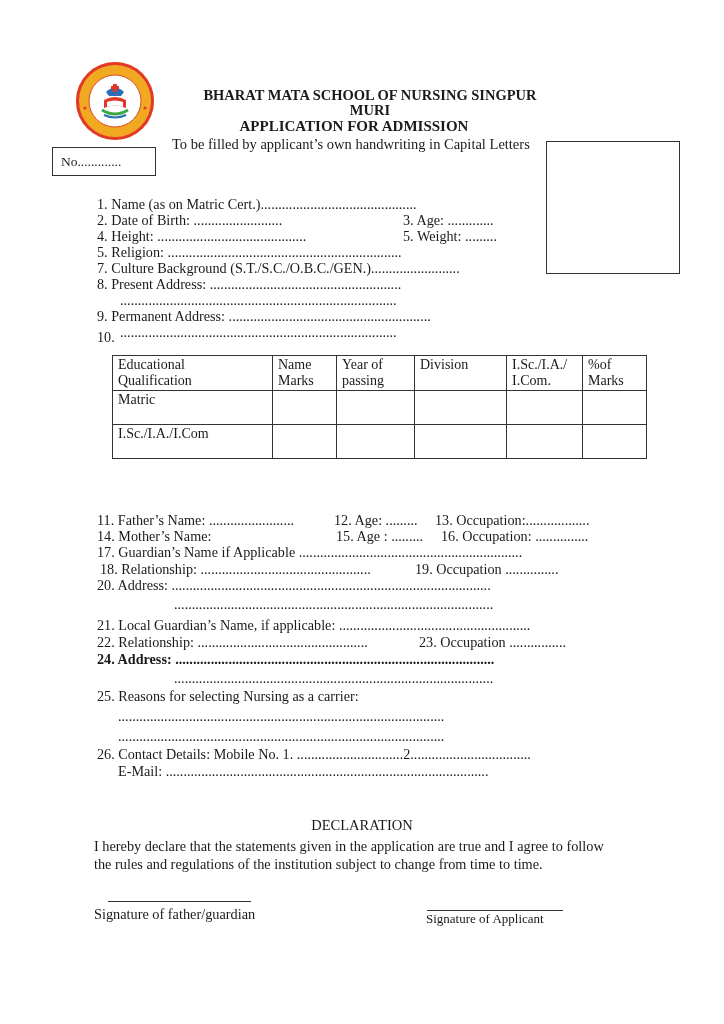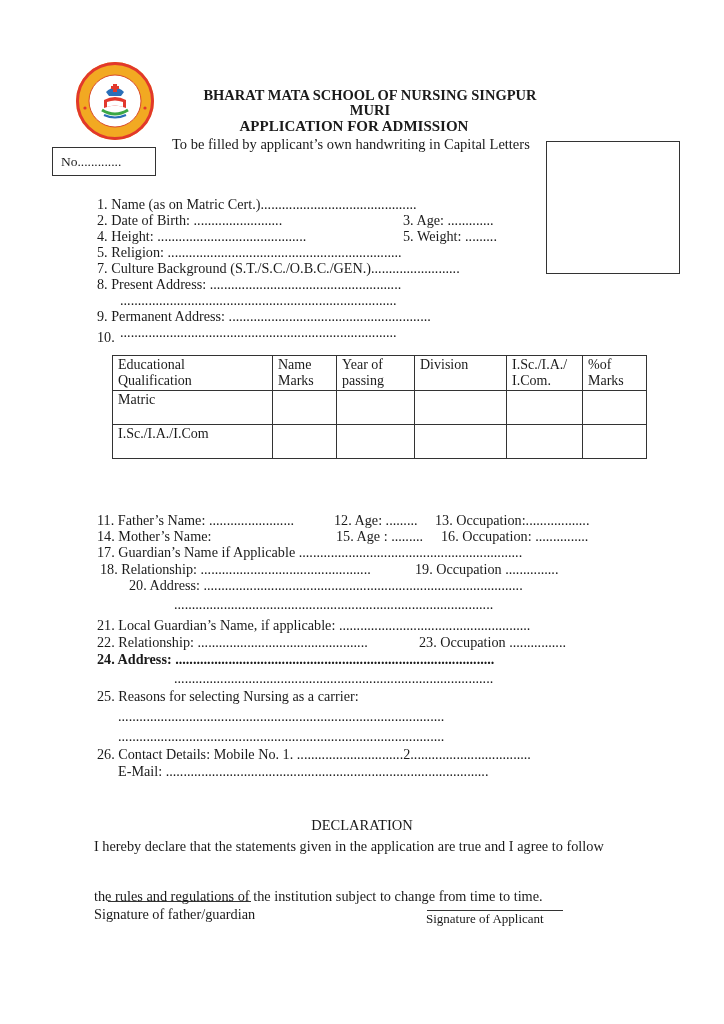--- a/index.html
+++ b/index.html
@@ -91,33 +91,33 @@
 
 <div class="abs t14" style="left:97px; top:512px;">11. Father’s Name: ........................</div>
 <div class="abs t14" style="left:334px; top:512px;">12. Age: .........</div>
 <div class="abs t14" style="left:435px; top:512px;">13. Occupation:..................</div>
 <div class="abs t14" style="left:97px; top:528px;">14. Mother’s Name:</div>
 <div class="abs t14" style="left:336px; top:528px;text-align:center;">15. Age : .........</div>
 <div class="abs t14" style="left:441px; top:528px;">16. Occupation: ...............</div>
 <div class="abs t14" style="left:97px; top:544px;">17. Guardian’s Name if Applicable ...............................................................</div>
 <div class="abs t14" style="left:100px; top:561px;">18. Relationship: ................................................</div>
 <div class="abs t14" style="left:415px; top:561px;">19. Occupation ...............</div>
-<div class="abs t14" style="left:97px; top:577px;margin-left:32px;">20. Address: ..........................................................................................</div>
+<div class="abs t14" style="left:97px; top:577px;">20. Address: ..........................................................................................</div>
 <div class="abs t14" style="left:174px; top:596px;">..........................................................................................</div>
 <div class="abs t14" style="left:97px; top:617px;">21. Local Guardian’s Name, if applicable: ......................................................</div>
 <div class="abs t14" style="left:97px; top:634px;">22. Relationship: ................................................</div>
 <div class="abs t14" style="left:419px; top:634px;">23. Occupation ................</div>
 <div class="abs t14" style="left:97px; top:651px;font-weight:bold;">24. Address: ..........................................................................................</div>
 <div class="abs t14" style="left:174px; top:670px;">..........................................................................................</div>
 <div class="abs t14" style="left:97px; top:688px;">25. Reasons for selecting Nursing as a carrier:</div>
 <div class="abs t14" style="left:118px; top:708px;">............................................................................................</div>
 <div class="abs t14" style="left:118px; top:728px;">............................................................................................</div>
 <div class="abs t14" style="left:97px; top:746px;">26. Contact Details: Mobile No. 1. ..............................2..................................</div>
 <div class="abs t14" style="left:118px; top:763px;">E-Mail: ...........................................................................................</div>
 
 <div class="abs t14" style="left:0; width:724px; top:817px; text-align:center; font-size:14.5px;">DECLARATION</div>
 <div class="abs t14" style="left:94px; top:838px; font-size:14.3px;">I hereby declare that the statements given in the application are true and I agree to follow</div>
-<div class="abs t14" style="left:94px; top:888px; font-size:14.3px;">the rules and regulations of the institution subject to change from time to time.</div>
+<div class="abs t14" style="left:94px; top:856px; font-size:14.3px;">the rules and regulations of the institution subject to change from time to time.</div>
 
 <div class="hr" style="left:108px; top:901px; width:143px;"></div>
 <div class="abs t14" style="left:94px; top:906px; font-size:14.3px;">Signature of father/guardian</div>
 <div class="hr" style="left:427px; top:910px; width:136px;"></div>
 <div class="abs t14" style="left:426px; top:911px; font-size:13px;">Signature of Applicant</div>
 
 </body></html>

